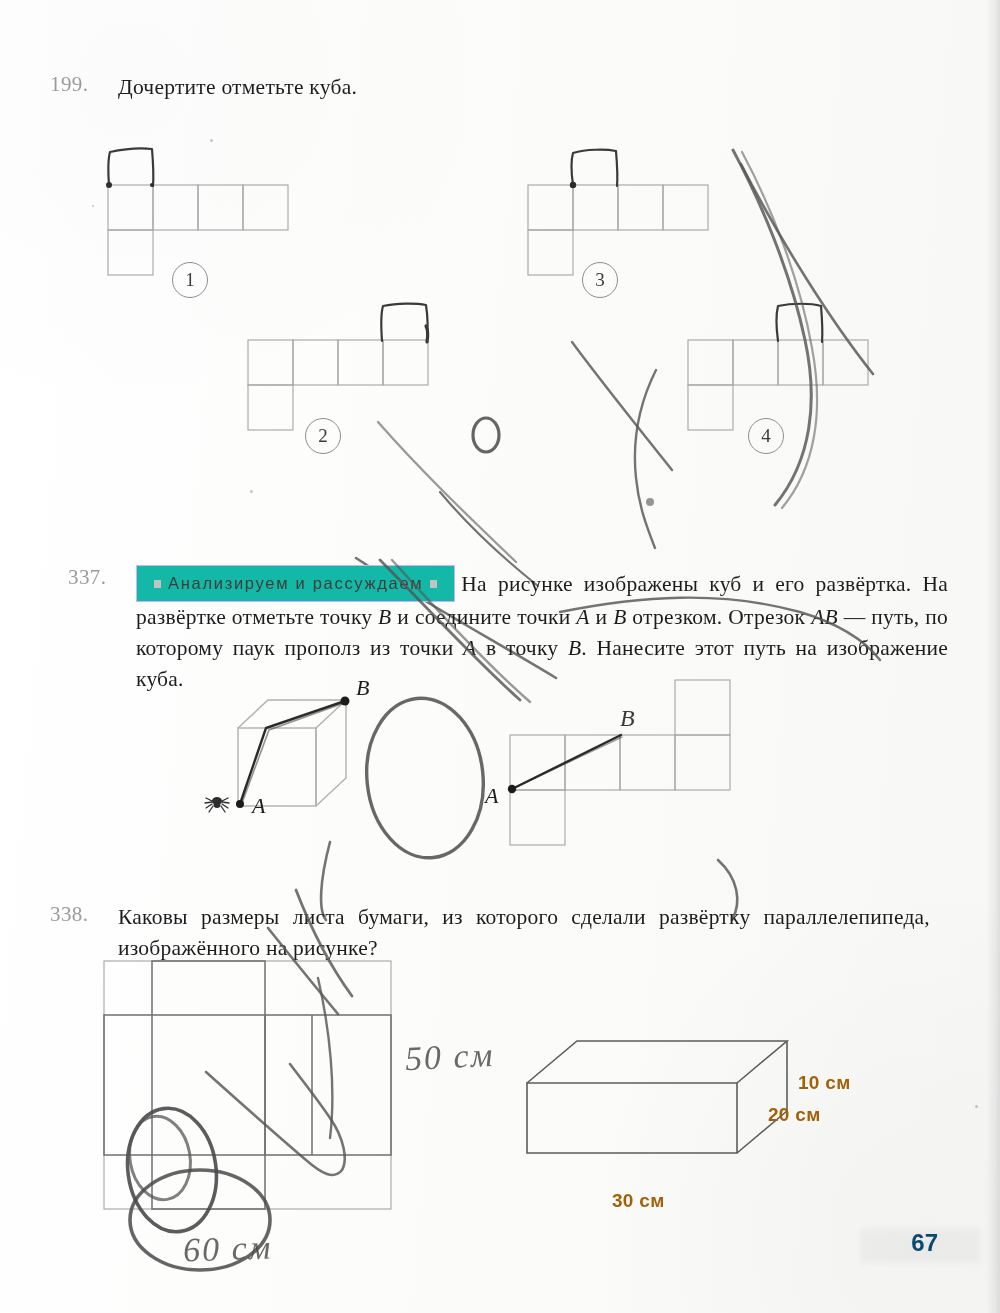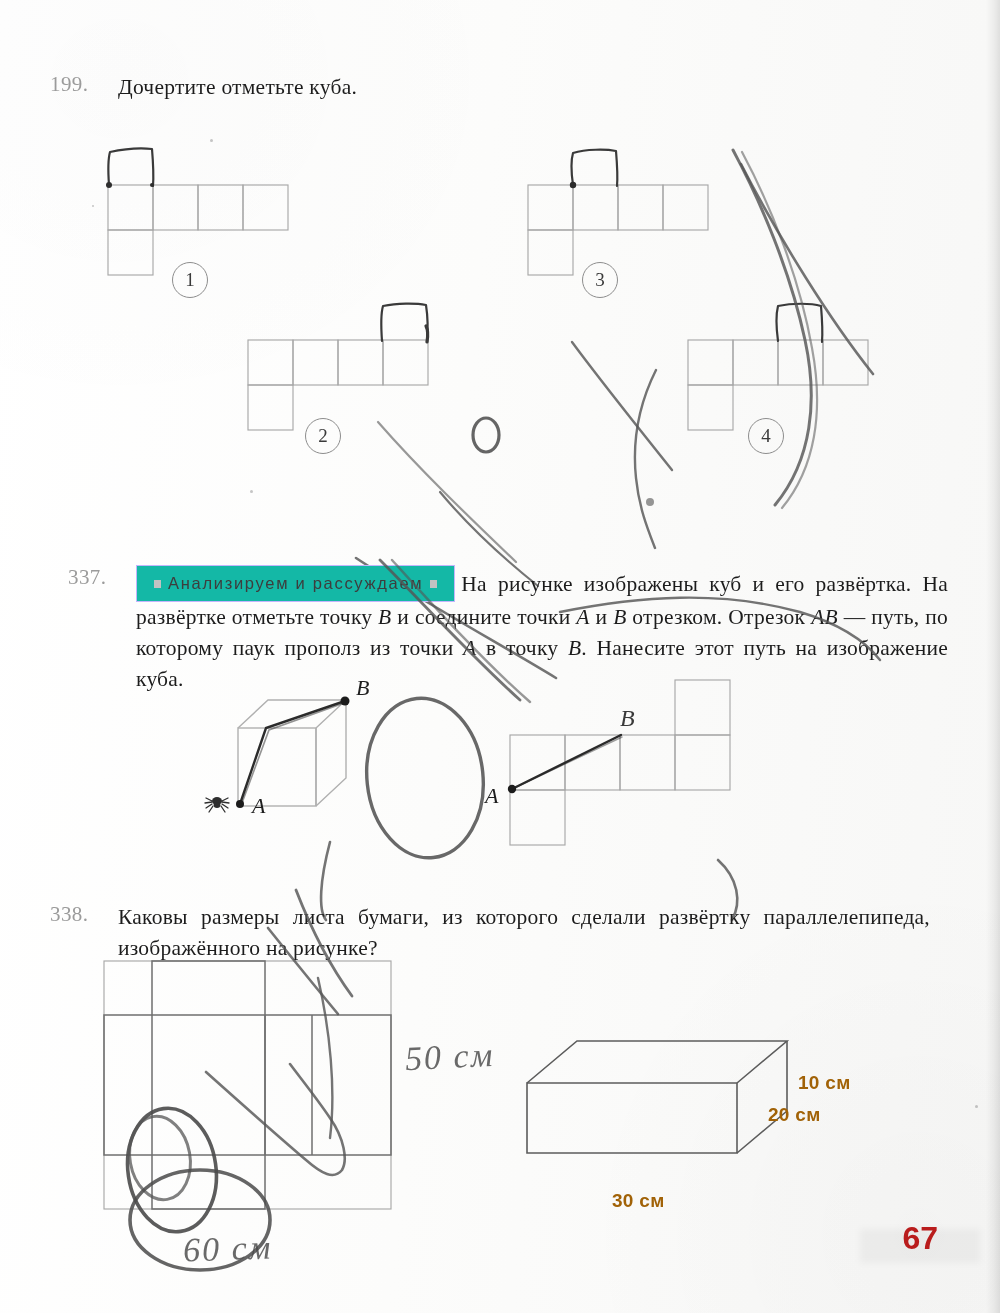--- a/index.html
+++ b/index.html
@@ -87,21 +87,21 @@
     position:absolute;
     font-family:"Liberation Serif", serif;
     font-size:34px;color:#5a5a5a;
     font-style:italic;
     letter-spacing:2px;
     opacity:.9;
   }
   .pageno{
     position:absolute;right:62px;bottom:56px;
     font-family:"Liberation Sans", sans-serif;font-weight:bold;
-    font-size:32px;color:#b91c1c;
+    font-size:24px;color:#0c4a6e;
   }
   .pageno-smudge{
     position:absolute;right:20px;bottom:50px;width:120px;height:34px;
     background:rgba(0,0,0,0.035);filter:blur(3px);pointer-events:none;
   }
   .spider{position:absolute;font-size:22px;color:#333;line-height:1;}
   .speck{position:absolute;border-radius:50%;background:#8d8d8d;opacity:.5;}
 </style>
 </head>
 <body>

